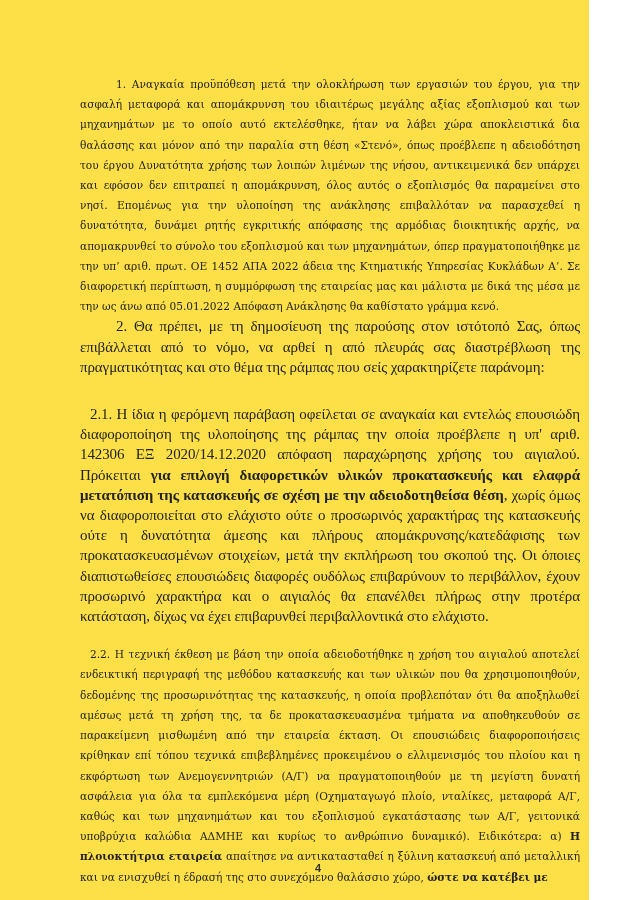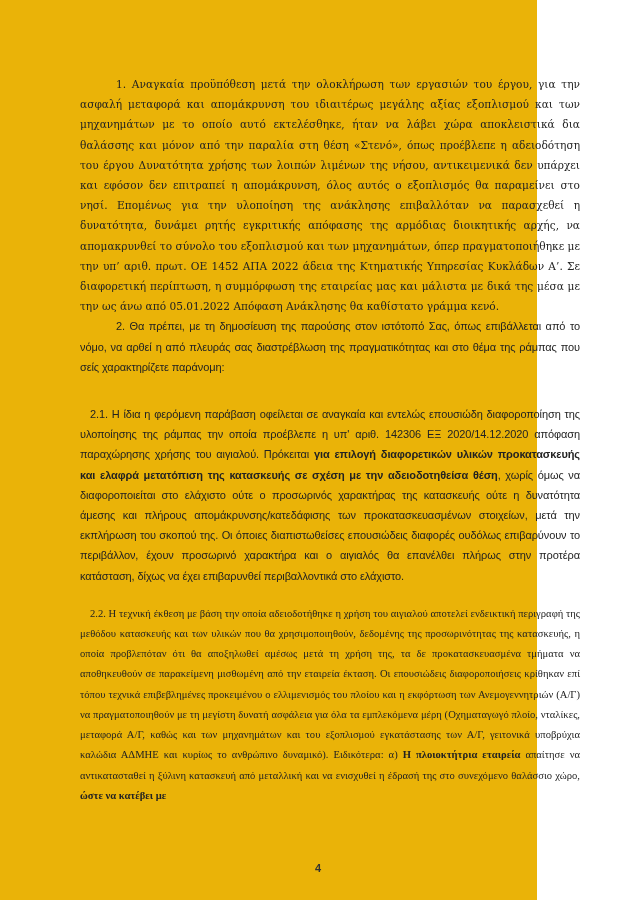--- a/index.html
+++ b/index.html
@@ -1,32 +1,32 @@
 <!DOCTYPE html>
 <html><head>
 <meta charset="utf-8">
 <style>
   html, body { margin: 0; padding: 0; background: #ffffff; }
   body { width: 636px; height: 900px; overflow: hidden; position: relative; }
   .page {
-    position: absolute; left: 0; top: 0; width: 537px; height: 900px;
-    background: #eab308;
+    position: absolute; left: 0; top: 0; width: 589px; height: 900px;
+    background: #fde047;
   }
   .content {
     position: absolute; left: 80px; top: 74px; width: 500px;
     color: #222;
     font-family: "DejaVu Serif", "Liberation Serif", serif;
     font-size: 10.6px;
     line-height: 20.2px;
     text-align: justify;
   }
   .para { margin: 0; text-indent: 36px; }
   .para.sub { text-indent: 10px; margin-top: 27px; }
-  .para.gap-before { margin-top: 18px; font-family: Liberation Serif, serif; }
-  .sans { font-family: Liberation Sans, sans-serif; font-size: 11px; letter-spacing: -0.1px; }
+  .para.gap-before { margin-top: 18px; }
+  .sans { font-family: Liberation Serif, serif; font-size: 15px; letter-spacing: -0.1px; }
   b { font-weight: bold; }
   .page-number {
     position: absolute; left: 0; width: 636px; top: 862px; text-align: center;
     font-family: "Liberation Sans", sans-serif; font-weight: bold; font-size: 11px; color: #333;
   }
 </style>
 </head>
 <body>
 
 <div class="page">

